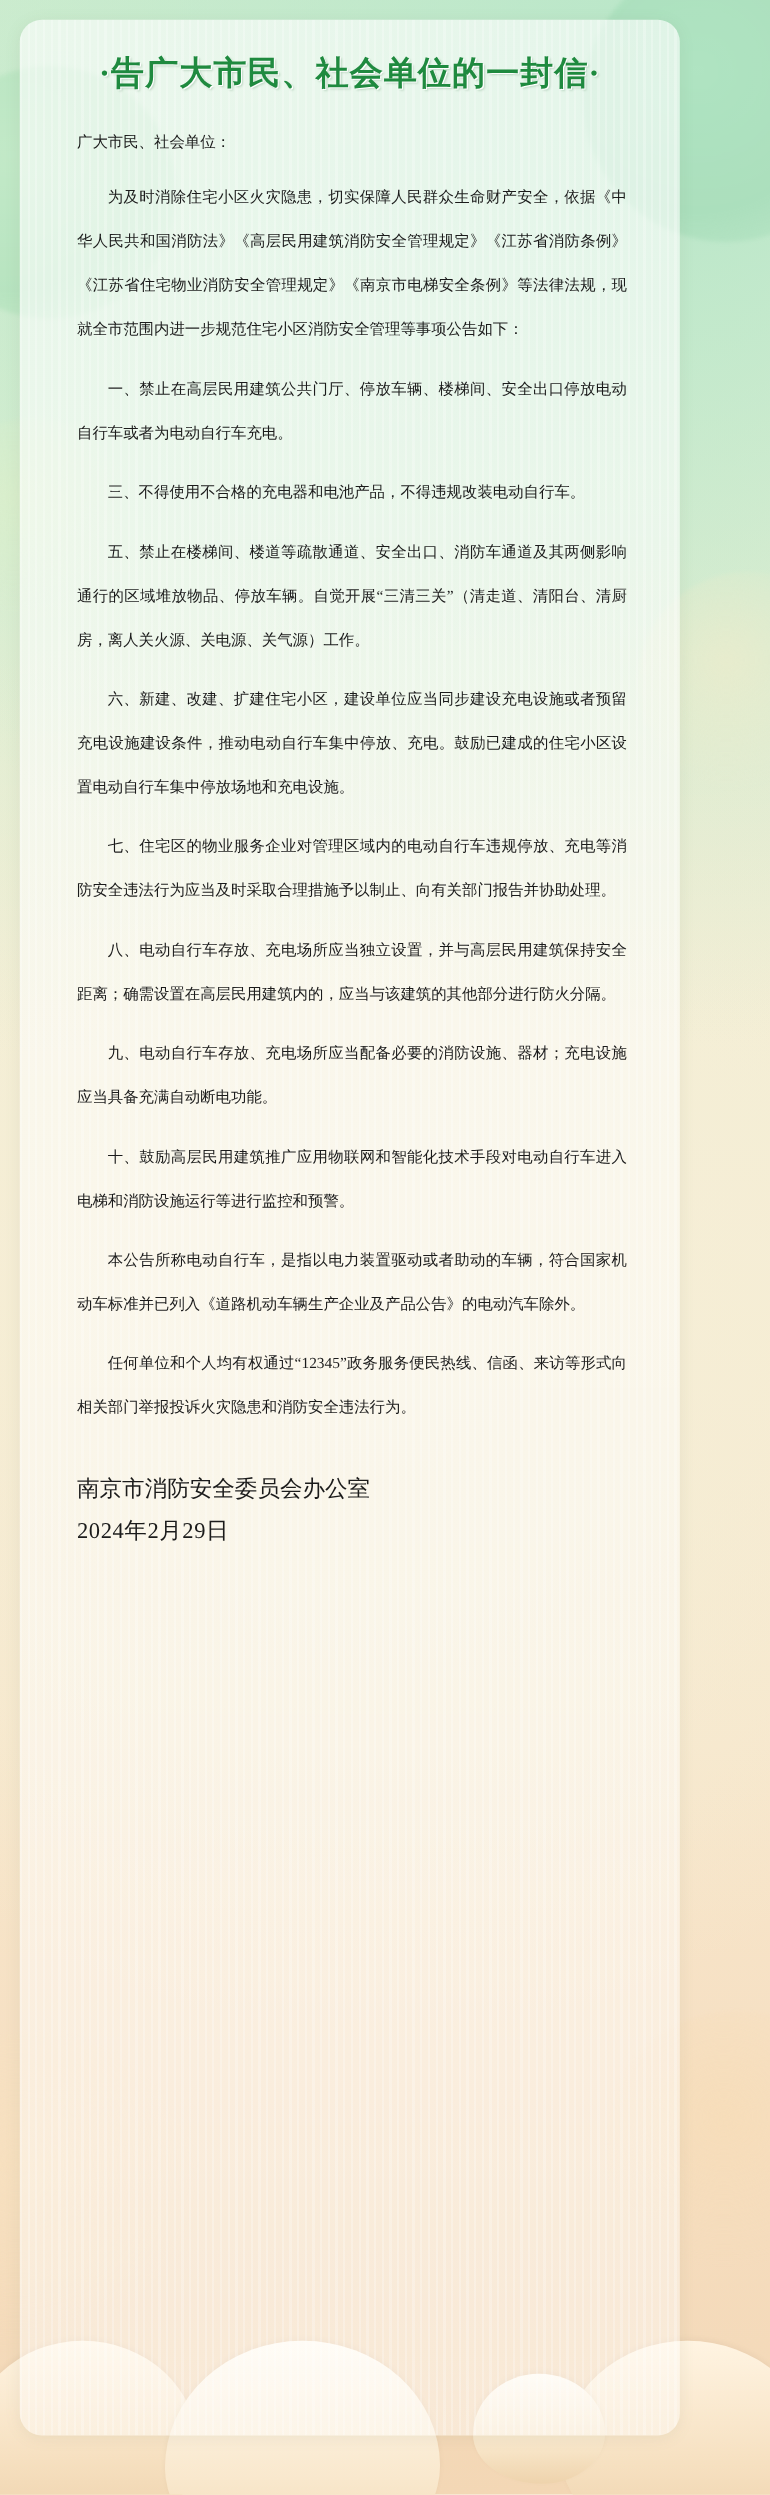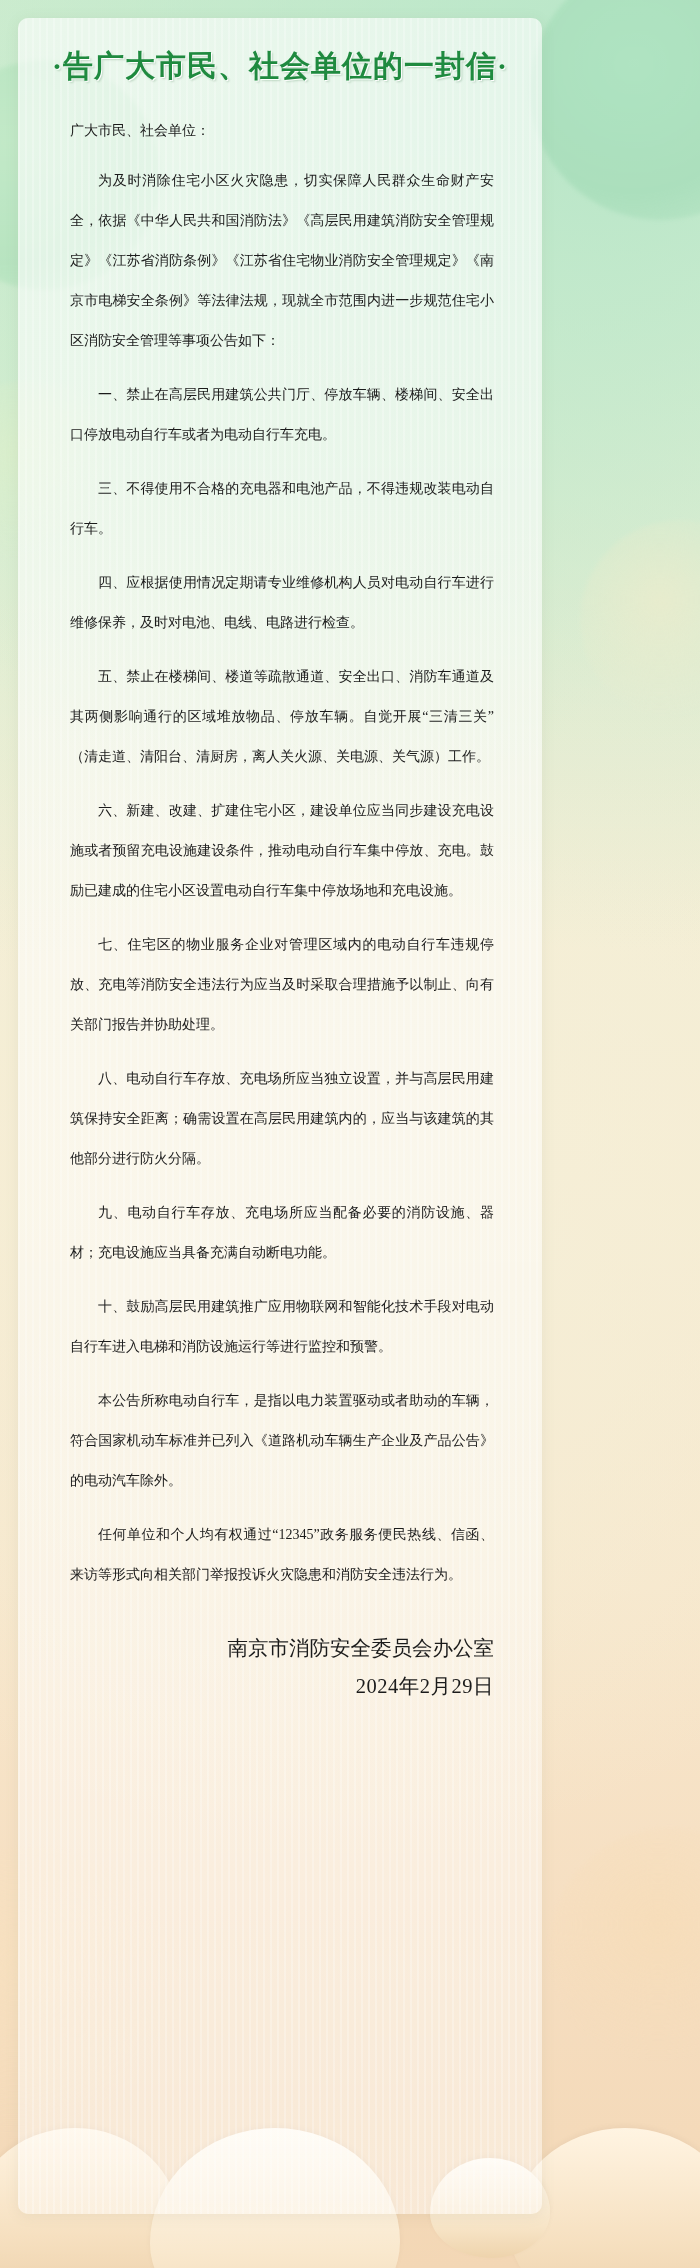--- a/index.html
+++ b/index.html
@@ -50,23 +50,23 @@
   .pebble.p1 { width: 210px; height: 180px; left: -30px;  bottom: -40px; }
   .pebble.p2 { width: 250px; height: 210px; left: 150px;  bottom: -70px; background: linear-gradient(180deg,#fffaf0 0%, #f9e8cd 60%, #f0d5ae 100%); }
   .pebble.p3 { width: 230px; height: 190px; right: -40px; bottom: -50px; }
   .pebble.p4 { width: 120px; height: 100px; right: 150px; bottom: 10px; background: linear-gradient(180deg,#fffaf0 0%, #f7e4c6 70%, #eed3ac 100%); }
 
   
   .card {
     position: absolute;
     left: 18px;
     top: 18px;
-    width: 524px;
+    width: 600px;
     height: 2196px;
-    border-radius: 10px;
+    border-radius: 20px;
     background:
       linear-gradient(180deg, rgba(255,255,255,.62) 0%, rgba(255,255,255,.52) 45%, rgba(255,255,255,.42) 100%);
     box-shadow: 0 2px 14px rgba(120,130,100,.10);
     overflow: hidden;
   }
 
   
   .card::after{
     content:"";
     position:absolute; inset:0;
@@ -116,21 +116,20 @@
   }
 
   .sign {
     position: relative;
     z-index: 3;
     margin: 34px 48px 0 52px;
     font-family: "Liberation Serif", serif;
     font-size: 20.5px;
     line-height: 38px;
     color: #1b1b1b;
-    text-align: right;
   }
   .sign .date { letter-spacing: .5px; }
 </style>
 </head>
 <body>
 
 <div class="poster">
   <div class="blob b1"></div>
   <div class="blob b2"></div>
   <div class="blob b3"></div>
@@ -147,21 +146,20 @@
 
     <div class="title-wrap">
       <span class="title">·告广大市民、社会单位的一封信·</span>
     </div>
 
     <div class="content">
       <p class="salutation">广大市民、社会单位：</p>
       <p class="indent">为及时消除住宅小区火灾隐患，切实保障人民群众生命财产安全，依据《中华人民共和国消防法》《高层民用建筑消防安全管理规定》《江苏省消防条例》《江苏省住宅物业消防安全管理规定》《南京市电梯安全条例》等法律法规，现就全市范围内进一步规范住宅小区消防安全管理等事项公告如下：</p>
       <p class="indent">一、禁止在高层民用建筑公共门厅、停放车辆、楼梯间、安全出口停放电动自行车或者为电动自行车充电。</p>
       <p class="indent">三、不得使用不合格的充电器和电池产品，不得违规改装电动自行车。</p>
-      <p class="indent">四、应根据使用情况定期请专业维修机构人员对电动自行车进行维修保养，及时对电池、电线、电路进行检查。</p>
       <p class="indent">五、禁止在楼梯间、楼道等疏散通道、安全出口、消防车通道及其两侧影响通行的区域堆放物品、停放车辆。自觉开展“三清三关”（清走道、清阳台、清厨房，离人关火源、关电源、关气源）工作。</p>
       <p class="indent">六、新建、改建、扩建住宅小区，建设单位应当同步建设充电设施或者预留充电设施建设条件，推动电动自行车集中停放、充电。鼓励已建成的住宅小区设置电动自行车集中停放场地和充电设施。</p>
       <p class="indent">七、住宅区的物业服务企业对管理区域内的电动自行车违规停放、充电等消防安全违法行为应当及时采取合理措施予以制止、向有关部门报告并协助处理。</p>
       <p class="indent">八、电动自行车存放、充电场所应当独立设置，并与高层民用建筑保持安全距离；确需设置在高层民用建筑内的，应当与该建筑的其他部分进行防火分隔。</p>
       <p class="indent">九、电动自行车存放、充电场所应当配备必要的消防设施、器材；充电设施应当具备充满自动断电功能。</p>
       <p class="indent">十、鼓励高层民用建筑推广应用物联网和智能化技术手段对电动自行车进入电梯和消防设施运行等进行监控和预警。</p>
       <p class="indent">本公告所称电动自行车，是指以电力装置驱动或者助动的车辆，符合国家机动车标准并已列入《道路机动车辆生产企业及产品公告》的电动汽车除外。</p>
       <p class="indent">任何单位和个人均有权通过“12345”政务服务便民热线、信函、来访等形式向相关部门举报投诉火灾隐患和消防安全违法行为。</p>
     </div>
 

